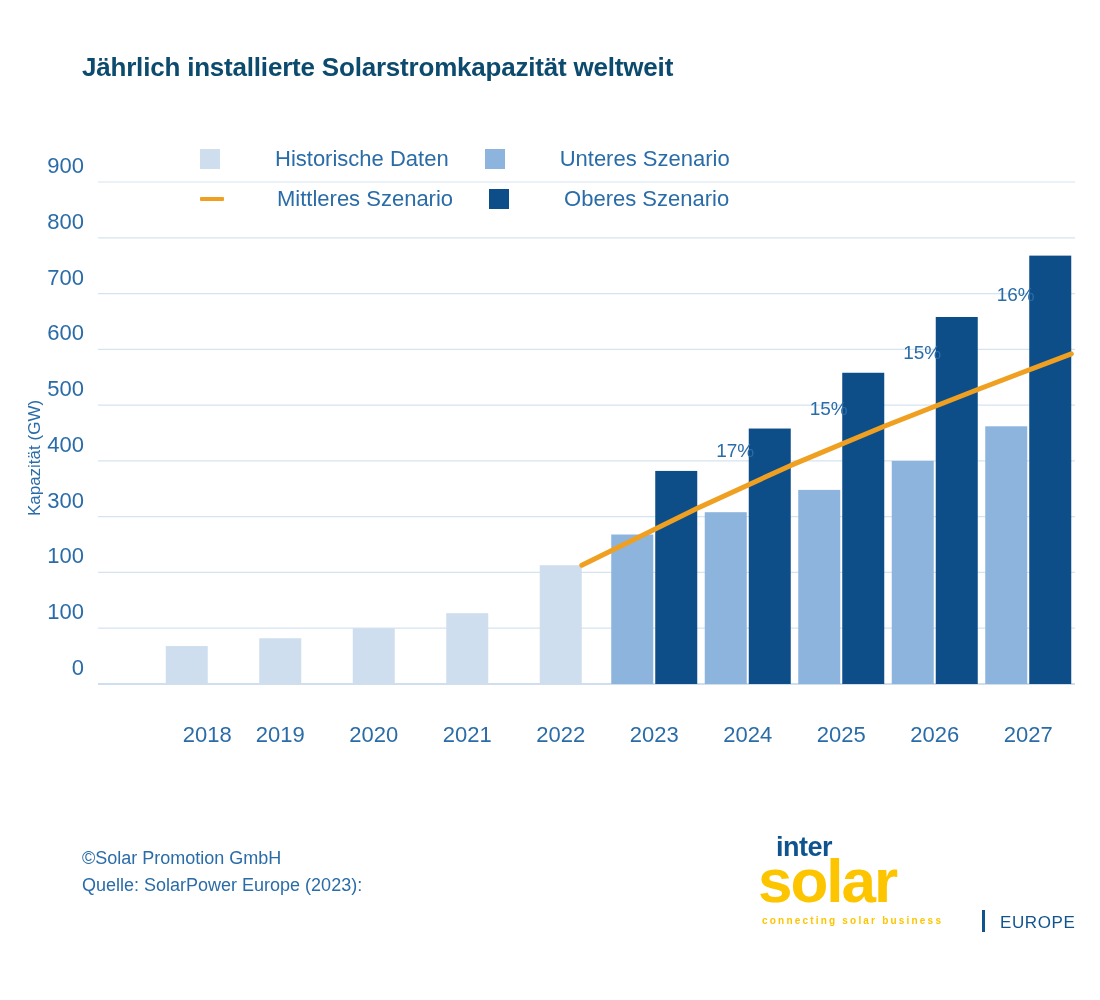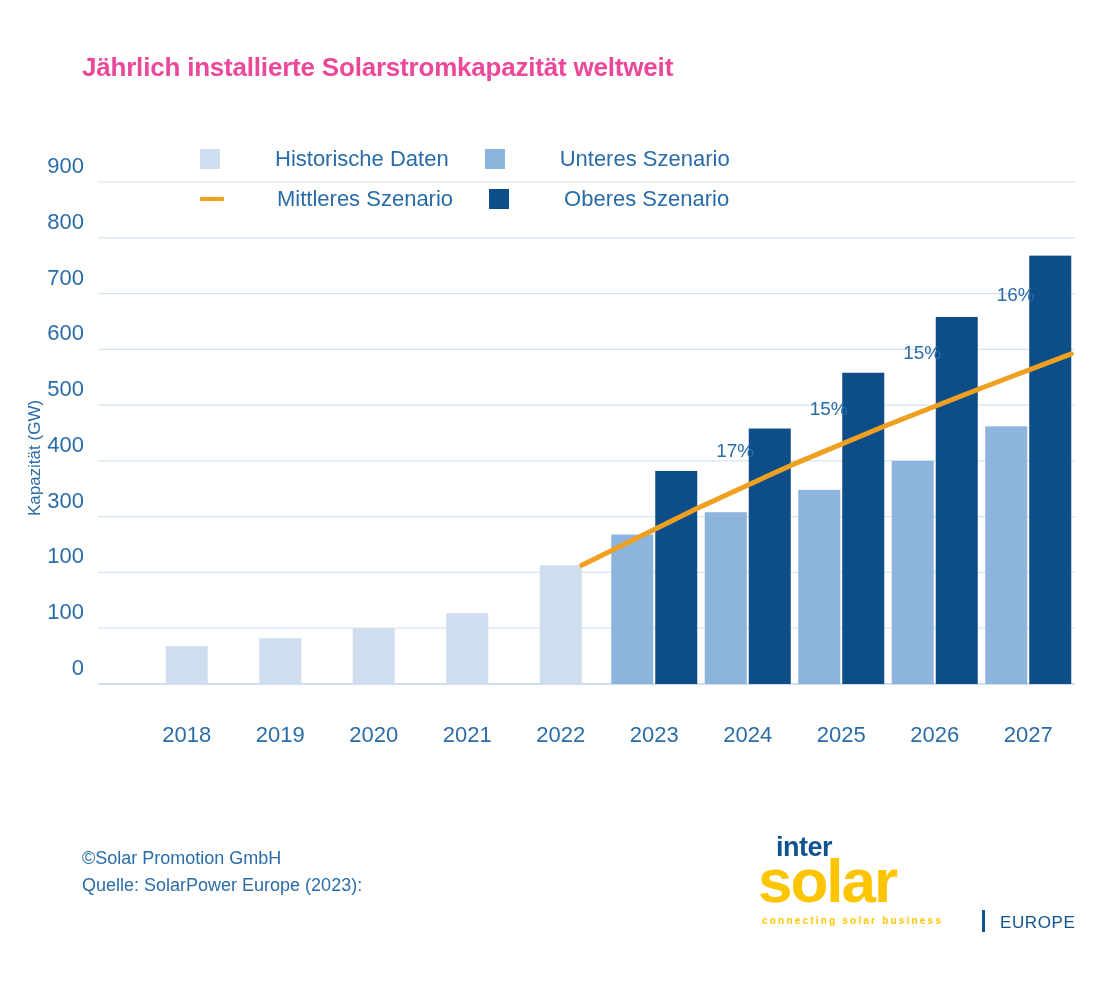--- a/index.html
+++ b/index.html
@@ -3,21 +3,21 @@
 <meta charset="utf-8">
 <style>
   html,body{margin:0;padding:0;}
   body{
     width:1100px;height:1000px;background:#ffffff;
     font-family:"Liberation Sans",sans-serif;
     overflow:hidden;position:relative;
   }
   .title{
     position:absolute;left:82px;top:52px;
-    font-size:26px;font-weight:bold;color:#ec4899;
+    font-size:26px;font-weight:bold;color:#0c4a6e;
     letter-spacing:-0.2px;
   }
   .chart-area{position:absolute;left:0;top:0;width:1100px;height:1000px;}
   svg.plot{position:absolute;left:0;top:0;}
   .ytitle{
     position:absolute;left:-55px;top:448px;width:180px;
     transform:rotate(-90deg);transform-origin:center center;
     text-align:center;font-size:17px;color:#2a6ca8;
   }
   .ylab{
@@ -110,21 +110,21 @@
       <div class="ylab" style="left: 22px; top: 543.444px;">100</div>
       <div class="ylab" style="left: 22px; top: 487.667px;">300</div>
       <div class="ylab" style="left: 22px; top: 431.889px;">400</div>
       <div class="ylab" style="left: 22px; top: 376.111px;">500</div>
       <div class="ylab" style="left: 22px; top: 320.333px;">600</div>
       <div class="ylab" style="left: 22px; top: 264.556px;">700</div>
       <div class="ylab" style="left: 22px; top: 208.778px;">800</div>
       <div class="ylab" style="left: 22px; top: 153px;">900</div>
     </div>
   <div id="xlabels">
-      <div class="xlab" style="left: 141.75px;">2018</div>
+      <div class="xlab" style="left: 141.75px; text-align: right;">2018</div>
       <div class="xlab" style="left: 235.25px;">2019</div>
       <div class="xlab" style="left: 328.75px;">2020</div>
       <div class="xlab" style="left: 422.25px;">2021</div>
       <div class="xlab" style="left: 515.75px;">2022</div>
       <div class="xlab" style="left: 609.25px;">2023</div>
       <div class="xlab" style="left: 702.75px;">2024</div>
       <div class="xlab" style="left: 796.25px;">2025</div>
       <div class="xlab" style="left: 889.75px;">2026</div>
       <div class="xlab" style="left: 983.25px;">2027</div>
     </div>

